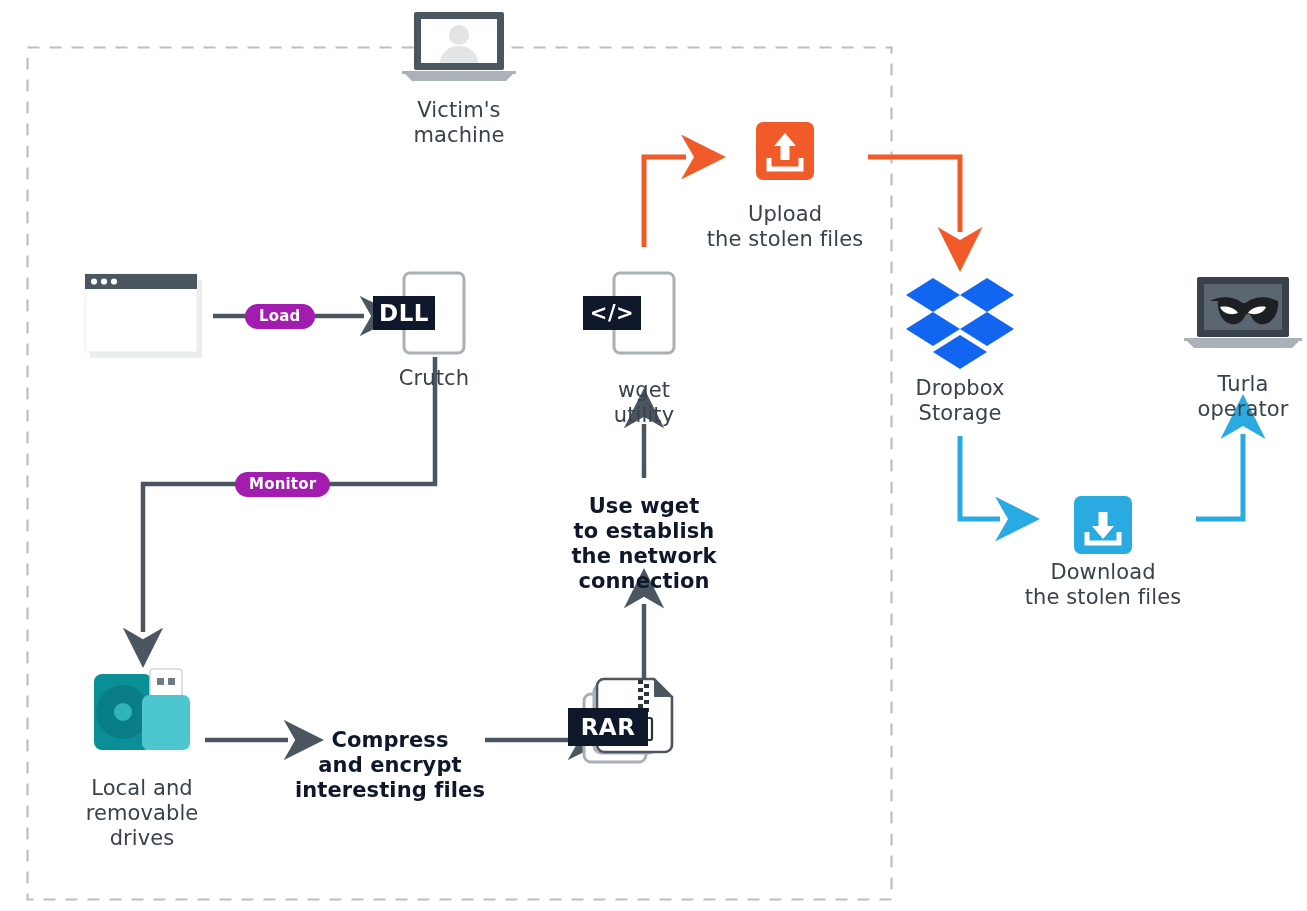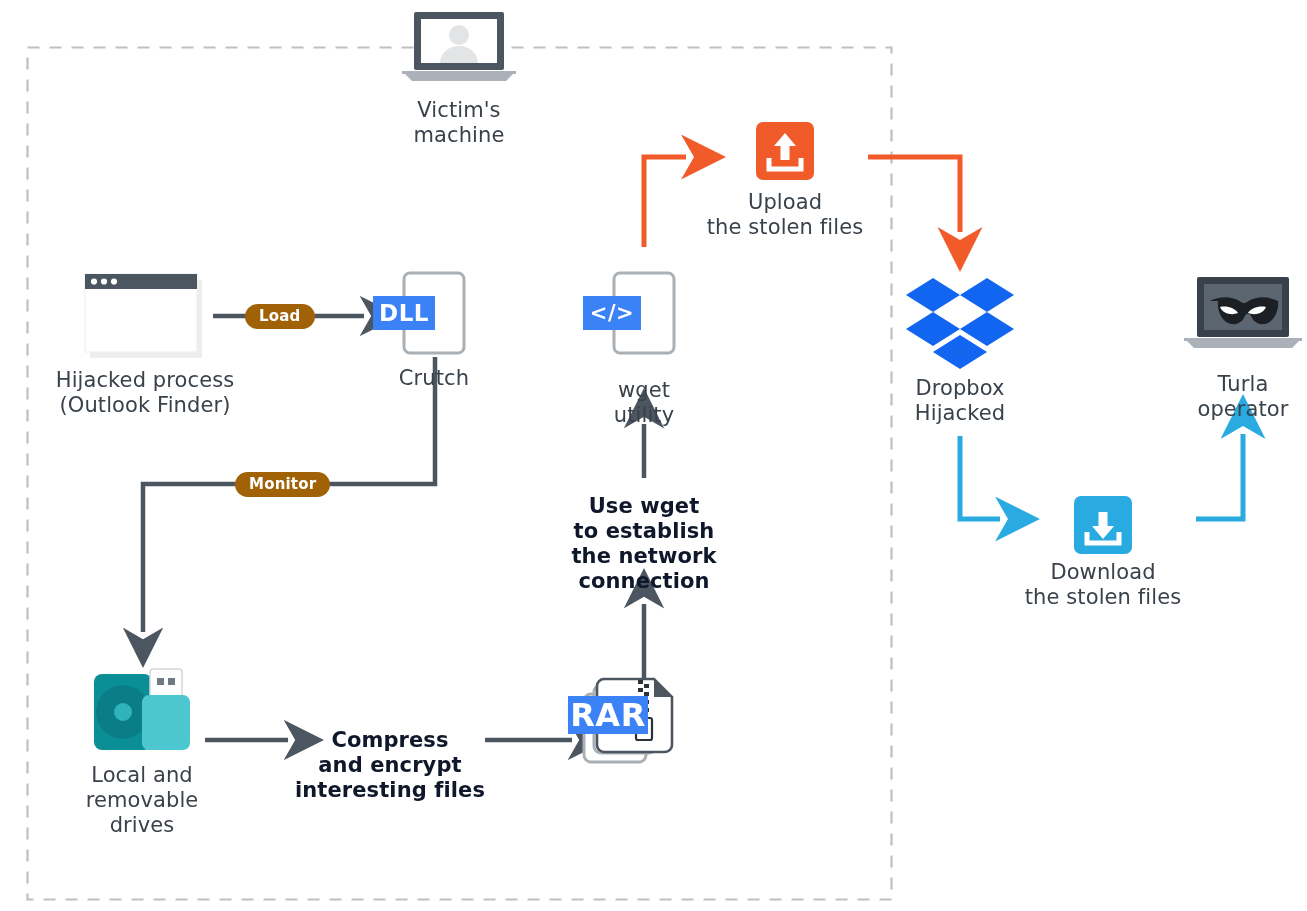--- a/index.html
+++ b/index.html
@@ -4,24 +4,24 @@
 <style>
   html,body{margin:0;padding:0;background:#ffffff;}
   body{width:1307px;height:911px;position:relative;overflow:hidden;
        font-family:"DejaVu Sans","Liberation Sans",sans-serif;}
   #stage{position:absolute;left:0;top:0;width:1307px;height:640px;padding-left:39px;}
   svg.layer{position:absolute;left:0;top:0;width:1307px;height:911px;}
   .node{position:absolute;text-align:center;}
   .caption{color:#39424b;font-size:21px;line-height:25px;font-weight:400;
            letter-spacing:0.1px;white-space:pre-line;}
   .caption.mid{color:#0f172a;font-weight:600;}
-  .pill{position:absolute;background:#a16207;color:#fff;border-radius:13px;
+  .pill{position:absolute;background:#a21caf;color:#fff;border-radius:13px;
         font-size:15px;font-weight:700;padding:4px 14px 5px 14px;line-height:16px;
         letter-spacing:0.2px;}
-  .badge{position:absolute;background:#3b82f6;color:#fff;font-weight:700;
+  .badge{position:absolute;background:#0f172a;color:#fff;font-weight:700;
          display:flex;align-items:center;justify-content:center;letter-spacing:0.5px;}
 </style>
 </head>
 <body>
 
 <div id="stage">
 
   <svg class="layer" viewBox="0 0 1307 911">
     <defs>
       <marker id="ahDark" markerWidth="10" markerHeight="10" refX="1" refY="4.5" orient="auto">
@@ -73,22 +73,20 @@
 
   <div class="node" style="left:20px;top:268px;width:250px;">
     <svg width="250" height="92" viewBox="0 0 250 92">
       <rect x="70" y="12" width="112" height="78" fill="#eceded"></rect>
       <rect x="65" y="6" width="112" height="78" fill="#ffffff" stroke="#eceded" stroke-width="1"></rect>
       <rect x="65" y="6" width="112" height="15" fill="#4b5661"></rect>
       <circle cx="74" cy="13.5" r="3.1" fill="#ffffff"></circle>
       <circle cx="84" cy="13.5" r="3.1" fill="#ffffff"></circle>
       <circle cx="94" cy="13.5" r="3.1" fill="#ffffff"></circle>
     </svg>
-    <div class="caption" style="margin-top:4px;">Hijacked process
-(Outlook Finder)</div>
   </div>
 
   <div class="node" style="left:358px;top:268px;width:152px;">
     <svg width="152" height="90" viewBox="0 0 152 90">
       <rect x="46" y="5" width="60" height="80" rx="6" fill="#ffffff" stroke="#a9b0b6" stroke-width="3"></rect>
     </svg>
     <div class="badge" style="left:15px;top:28px;width:62px;height:34px;font-size:23px;">DLL</div>
     <div class="caption" style="margin-top:4px;">Crutch</div>
   </div>
 
@@ -100,36 +98,36 @@
     <div class="caption" style="margin-top:16px;">wget
 utility</div>
   </div>
 
   <div class="node" style="left:690px;top:120px;width:190px;">
     <svg width="190" height="62" viewBox="0 0 190 62">
       <rect x="66" y="2" width="58" height="58" rx="7" fill="#f15a29"></rect>
       <path d="M95,13 L106,26 H99.5 V40 H90.5 V26 H84 Z" fill="#ffffff"></path>
       <path d="M79,38 v11 h32 v-11" fill="none" stroke="#ffffff" stroke-width="5"></path>
     </svg>
-    <div class="caption" style="margin-top:4px;">Upload
+    <div class="caption" style="margin-top:16px;">Upload
 the stolen files</div>
   </div>
 
   <div class="node" style="left:880px;top:266px;width:160px;">
     <svg width="160" height="104" viewBox="0 0 160 104">
       <g fill="#1165f0">
         <path d="M80,29 L53,12 L26,29 L53,46 Z"></path>
         <path d="M134,29 L107,12 L80,29 L107,46 Z"></path>
         <path d="M80,63 L53,46 L26,63 L53,80 Z"></path>
         <path d="M134,63 L107,46 L80,63 L107,80 Z"></path>
         <path d="M107,86 L80,69 L53,86 L80,103 Z"></path>
       </g>
     </svg>
     <div class="caption" style="margin-top:2px;">Dropbox
-Hijacked</div>
+Storage</div>
   </div>
 
   <div class="node" style="left:1168px;top:274px;width:150px;">
     <svg width="150" height="92" viewBox="0 0 150 92">
       <rect x="29" y="3" width="92" height="60" rx="2" fill="#39424b"></rect>
       <rect x="36" y="10" width="78" height="46" fill="#5b6670"></rect>
       <path d="M42,27 c10,-5 22,-5 31,1 c2,1.5 4,1.5 6,0 c9,-6 21,-6 31,-1
                c1,7 -2,18 -10,22 c-7,3.5 -14,0 -17,-7 c-1.4,-3 -4.6,-3 -6,0
                c-3,7 -10,10.5 -17,7 c-8,-4 -11,-15 -10,-22 Z" fill="#1c2024"></path>
       <path d="M52,33 c7,-1.5 15,1 18,6 c-6,2.5 -15,1 -18,-6 Z" fill="#ffffff"></path>
@@ -154,21 +152,21 @@
   <div class="node" style="left:62px;top:662px;width:160px;">
     <svg width="160" height="96" viewBox="0 0 160 96">
       <rect x="32" y="12" width="58" height="76" rx="8" fill="#0b8f97"></rect>
       <circle cx="61" cy="50" r="27" fill="#0a7e86"></circle>
       <circle cx="61" cy="50" r="9" fill="#31b3bb"></circle>
       <rect x="88" y="7" width="32" height="30" rx="3" fill="#ffffff" stroke="#d4d8db" stroke-width="1.5"></rect>
       <rect x="95" y="16" width="7" height="7" fill="#6e7a84"></rect>
       <rect x="106" y="16" width="7" height="7" fill="#6e7a84"></rect>
       <rect x="80" y="33" width="48" height="55" rx="7" fill="#4dc7cf"></rect>
     </svg>
-    <div class="caption" style="margin-top:1px;">Local and
+    <div class="caption" style="margin-top:14px;">Local and
 removable
 drives</div>
   </div>
 
   <div class="node" style="left:556px;top:668px;width:176px;">
     <svg width="176" height="100" viewBox="0 0 176 100">
       <rect x="28" y="26" width="62" height="68" rx="7" fill="#ffffff" stroke="#a9b0b6" stroke-width="3"></rect>
       <rect x="38" y="17" width="62" height="68" rx="7" fill="#ffffff" stroke="#a9b0b6" stroke-width="3"></rect>
       <path d="M48,11 h50 l18,18 v48 a7,7 0 0 1 -7,7 h-61 a7,7 0 0 1 -7,-7 v-59 a7,7 0 0 1 7,-7 z" fill="#ffffff" stroke="#4b5661" stroke-width="2.6"></path>
       <path d="M98,11 l18,18 h-18 z" fill="#4b5661"></path>
@@ -179,21 +177,21 @@
           <rect x="88" y="24" width="5" height="4"></rect>
         <rect x="82" y="28" width="5" height="4"></rect>
           <rect x="88" y="32" width="5" height="4"></rect>
         <rect x="82" y="36" width="5" height="4"></rect>
           <rect x="88" y="40" width="5" height="4"></rect>
         <rect x="82" y="44" width="5" height="4"></rect>
       </g>
       <rect x="80" y="50" width="16" height="22" rx="2" fill="#ffffff" stroke="#2b3238" stroke-width="2.2"></rect>
       <rect x="85" y="55" width="6" height="6" fill="#2b3238"></rect>
     </svg>
-    <div class="badge" style="left:12px;top:28px;width:80px;height:38px;font-size:32px;">RAR</div>
+    <div class="badge" style="left:12px;top:40px;width:80px;height:38px;font-size:23px;">RAR</div>
   </div>
 
   <div class="pill" style="left:245px;top:304px;">Load</div>
 
   <div class="pill" style="left:235px;top:472px;">Monitor</div>
 
   <div class="node" style="left:290px;top:712px;width:200px;margin-top:16px;">
     <div class="caption mid">Compress
 and encrypt
 interesting files</div>

